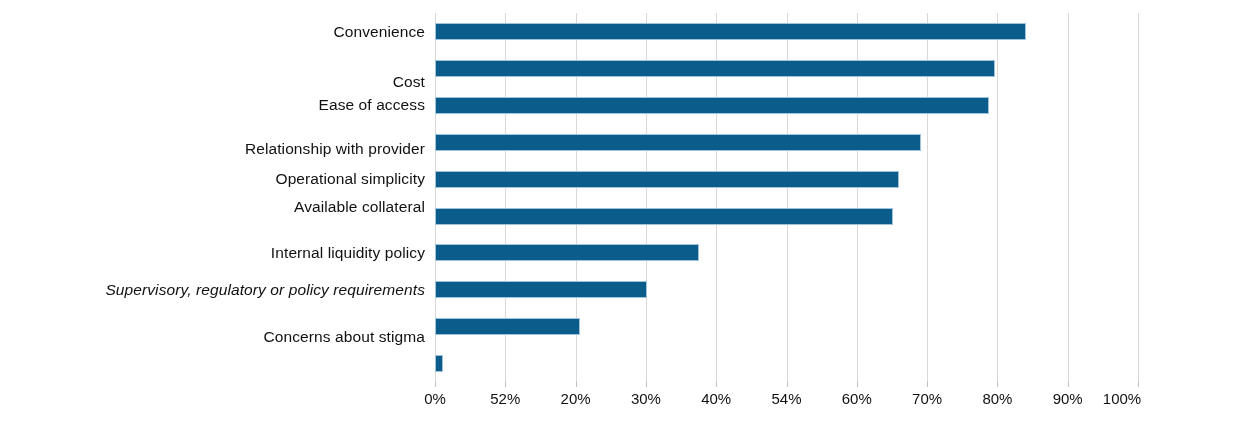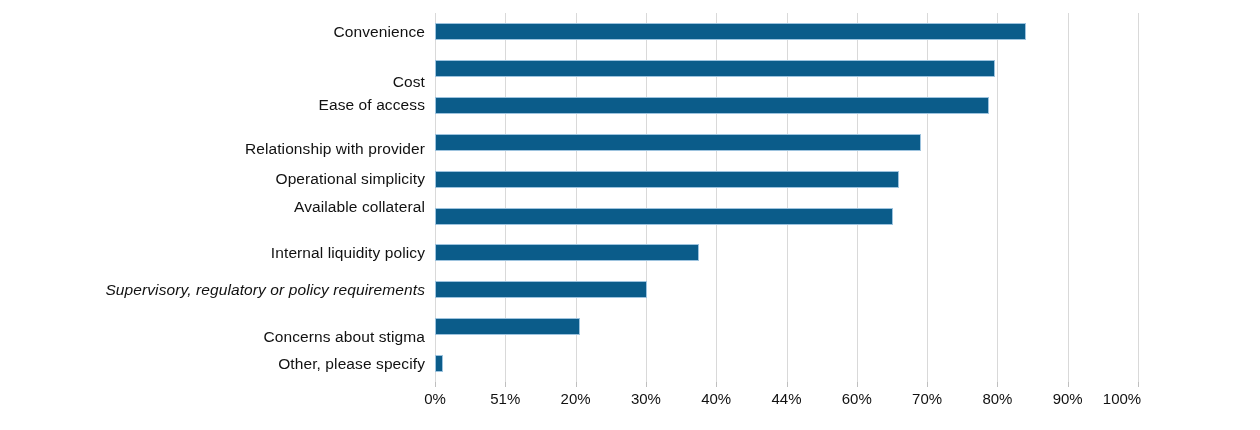--- a/index.html
+++ b/index.html
@@ -137,23 +137,20 @@
         <span class="cat-label">Available collateral</span>
       </div>
       <div class="cat-row" style="top: 221.4px;">
         <span class="cat-label">Internal liquidity policy</span>
       </div>
       <div class="cat-row" style="top: 258.3px; font-style: italic;">
         <span class="cat-label">Supervisory, regulatory or policy requirements</span>
       </div>
       <div class="cat-row" style="top: 305px; text-align: center;">
         <span class="cat-label">Concerns about stigma</span>
-      </div>
-      <div class="cat-row" style="top: 332.1px;">
-        <span class="cat-label">Other, please specify</span>
       </div>
     </div>
 
   <div class="plot">
     <div class="axis-line"></div>
   <div class="gridline" style="left: 0px;"></div>
       <div class="gridline" style="left: 70.3px;"></div>
       <div class="gridline" style="left: 140.6px;"></div>
       <div class="gridline" style="left: 210.9px;"></div>
       <div class="gridline" style="left: 281.2px;"></div>
@@ -192,29 +189,29 @@
       </div>
       <div class="bar-row" style="top: 332.1px;">
         <div class="bar" title="Other, please specify: 1.1%" style="width: 7.733px; background: rgb(11, 92, 138); border-color: rgb(157, 195, 222);"></div>
       </div>
     </div>
 
   <div class="val-axis">
       <div class="tick-mark" style="left: 0px;"></div>
       <div class="tick-label" style="left: 0px;">0%</div>
       <div class="tick-mark" style="left: 70.3px;"></div>
-      <div class="tick-label" style="left: 70.3px;">51%</div>
+      <div class="tick-label" style="left: 70.3px;">52%</div>
       <div class="tick-mark" style="left: 140.6px;"></div>
       <div class="tick-label" style="left: 140.6px;">20%</div>
       <div class="tick-mark" style="left: 210.9px;"></div>
       <div class="tick-label" style="left: 210.9px;">30%</div>
       <div class="tick-mark" style="left: 281.2px;"></div>
       <div class="tick-label" style="left: 281.2px;">40%</div>
       <div class="tick-mark" style="left: 351.5px;"></div>
-      <div class="tick-label" style="left: 351.5px;">44%</div>
+      <div class="tick-label" style="left: 351.5px;">54%</div>
       <div class="tick-mark" style="left: 421.8px;"></div>
       <div class="tick-label" style="left: 421.8px;">60%</div>
       <div class="tick-mark" style="left: 492.1px;"></div>
       <div class="tick-label" style="left: 492.1px;">70%</div>
       <div class="tick-mark" style="left: 562.4px;"></div>
       <div class="tick-label" style="left: 562.4px;">80%</div>
       <div class="tick-mark" style="left: 632.7px;"></div>
       <div class="tick-label" style="left: 632.7px;">90%</div>
       <div class="tick-mark" style="left: 703px;"></div>
       <div class="tick-label" style="left: 687px;">100%</div>

